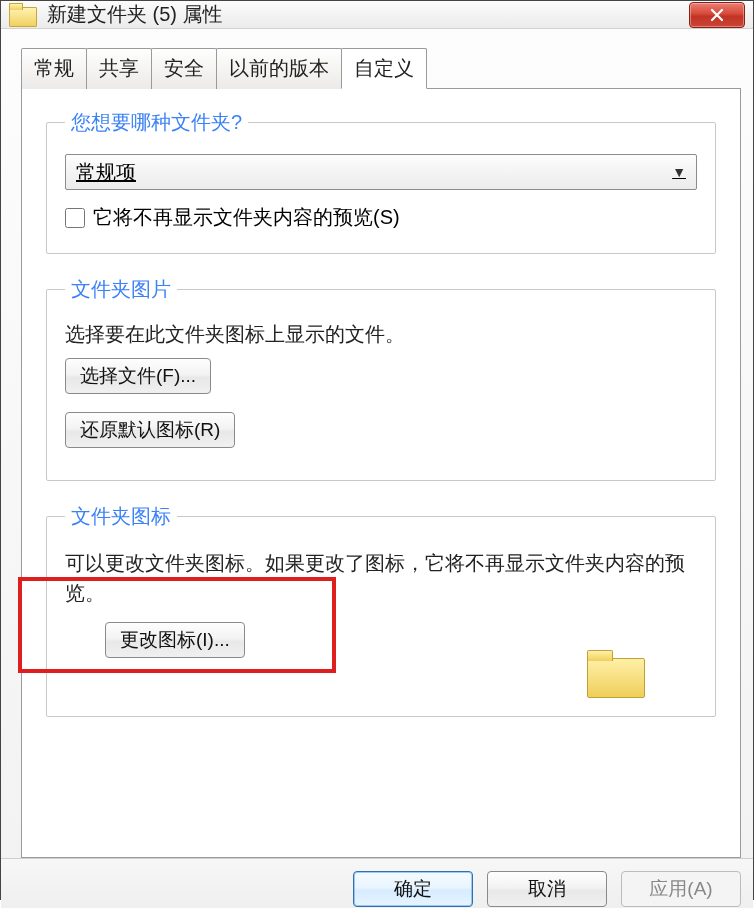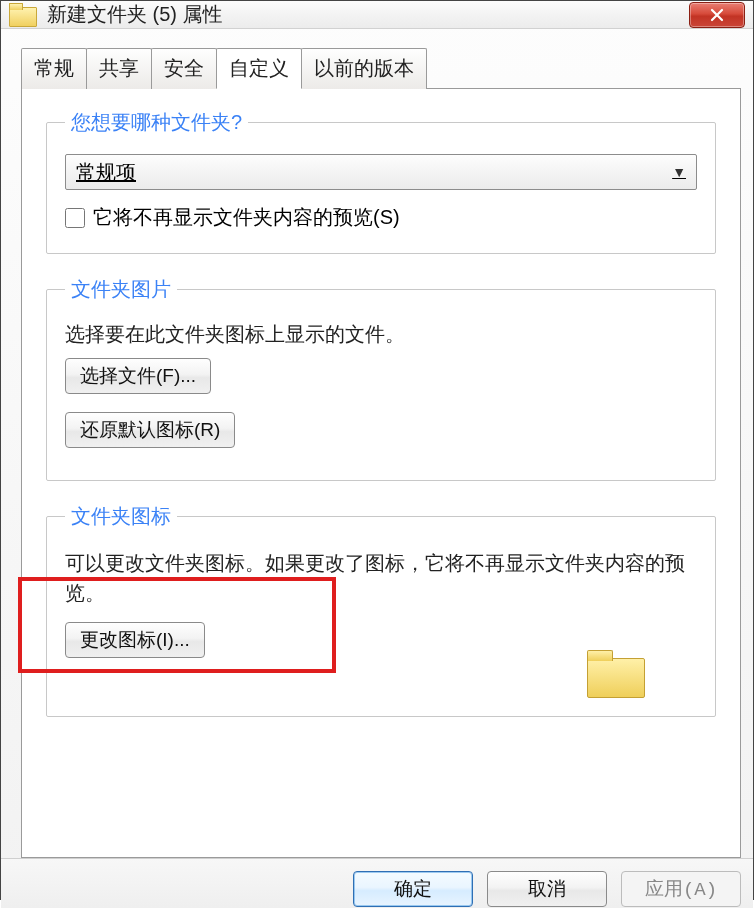--- a/index.html
+++ b/index.html
@@ -193,21 +193,21 @@
   border-radius:2px 2px 0 0;
 }
 .bottom-btns {
   display: flex;
   justify-content: flex-end;
   gap: 14px;
   padding: 12px;
   background: linear-gradient(to bottom,#f7f7f7,#ededed);
   border-top: 1px solid #cfcfcf;
 }
-.bottom-btns .btn { min-width: 120px; font-family: Liberation Mono, monospace; }
+.bottom-btns .btn { min-width: 120px; }
 .bottom-btns .btn.primary {
   border: 1px solid #2f6fb4;
   background: linear-gradient(to bottom,#f4fbff 0%, #eaf5ff 45%, #d6ecff 55%, #e8f4ff 100%);
   box-shadow: inset 0 0 0 1px rgba(100,170,230,.6);
 }
 .bottom-btns .btn.disabled { color:#888; background:#f4f4f4; border-color:#bcbcbc; }
 </style>
 </head>
 <body>
 
@@ -220,22 +220,22 @@
         <path d="M3 3 L13 13 M13 3 L3 13" stroke="#fff" stroke-width="2.2" stroke-linecap="round"></path>
       </svg>
     </div>
   </div>
 
   <div class="content-area">
     <div class="tabbar">
       <div class="tab">常规</div>
       <div class="tab">共享</div>
       <div class="tab">安全</div>
+      <div class="tab">以前的版本</div>
       <div class="tab active">自定义</div>
-      <div class="tab">以前的版本</div>
     </div>
 
     <div class="tabpanel">
 
       <fieldset class="group">
         <legend>您想要哪种文件夹?</legend>
         <div class="dropdown">
           <span>常规项</span>
           <span class="chev">▼</span>
         </div>
@@ -252,21 +252,21 @@
           <button class="btn">选择文件(F)...</button>
         </div>
         <div class="btn-row">
           <button class="btn">还原默认图标(R)</button>
         </div>
       </fieldset>
 
       <fieldset class="group" style="position:relative; padding-bottom:48px;">
         <legend>文件夹图标</legend>
         <div class="label-line" style="line-height:1.5;">可以更改文件夹图标。如果更改了图标，它将不再显示文件夹内容的预览。</div>
-        <div class="btn-row" style="margin-top:14px;">
+        <div class="btn-row" style="margin-top:14px;margin-left:40px;">
           <button class="btn">更改图标(I)...</button>
         </div>
         <span class="folder-preview" style="right:70px; bottom:18px;"></span>
       </fieldset>
 
       <div class="redbox" style="left:-4px; top:488px; width:318px; height:96px;"></div>
 
     </div>
   </div>
 

